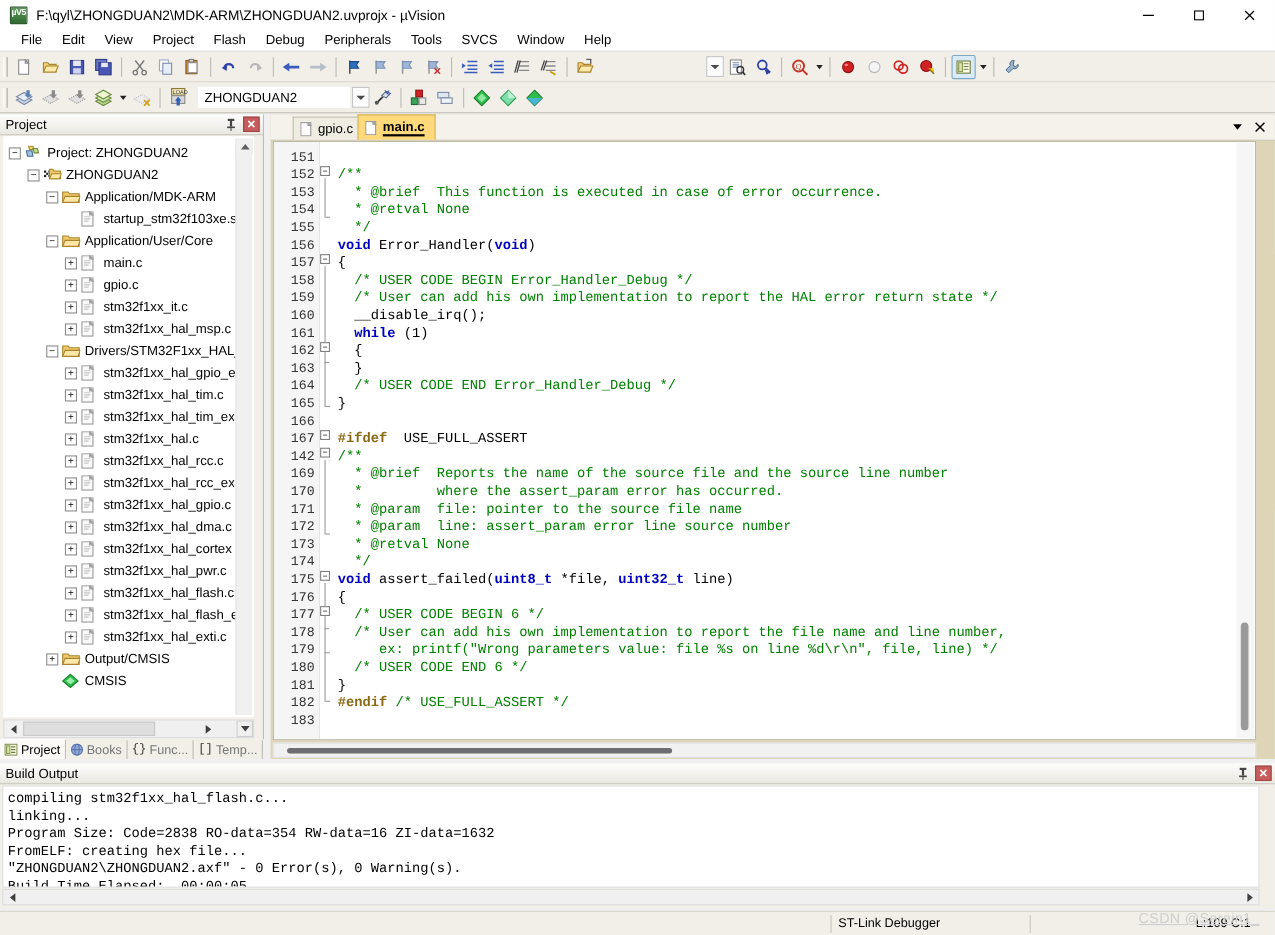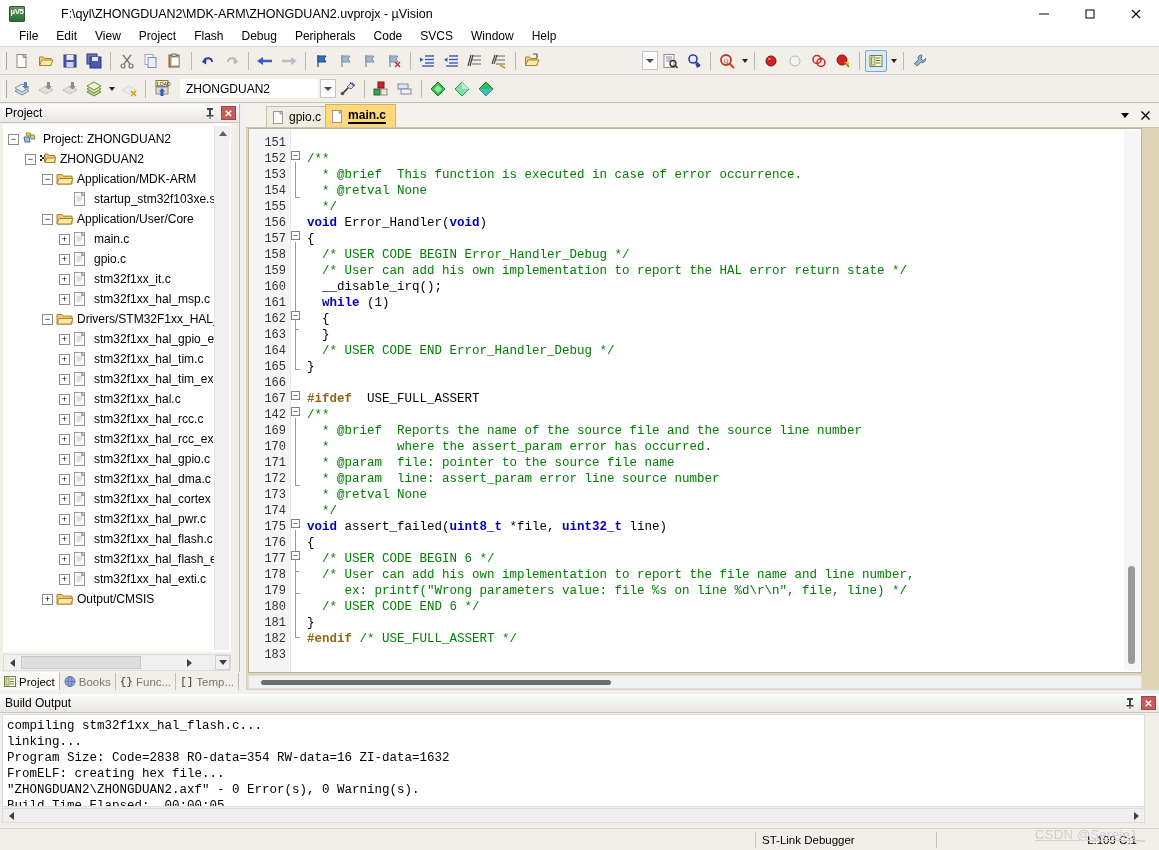--- a/index.html
+++ b/index.html
@@ -21,21 +21,21 @@
     border-bottom:1px solid #ffffff;
   }
   .title-icon {
     width:16px; height:16px; margin-left:9px; margin-right:8px;
     background:linear-gradient(#5f9a5f,#2f6b2f);
     border:1px solid #2d5a2d; border-radius:1px;
     color:#fff; font-size:8px; line-height:7px; font-weight:bold;
     text-align:center; padding-top:1px; letter-spacing:-0.5px;
     font-family:"Liberation Sans", sans-serif;
   }
-  .title-text { font-size:12.5px; color:#000; white-space:nowrap;margin-left:28px; }
+  .title-text { font-size:12.5px; color:#000; white-space:nowrap; }
   .win-btns { margin-left:auto; display:flex; height:28px; }
   .win-btn {
     width:46px; height:28px; display:flex; align-items:center; justify-content:center;
     font-size:12px; color:#000;
   }
 
   
   .menubar {
     position:absolute; left:0; top:28px; width:1159px; height:19px;
     background:#ffffff; display:flex; align-items:flex-start;
@@ -325,21 +325,21 @@
   </div>
 
   <div class="menubar">
     <div class="menu-item">File</div>
     <div class="menu-item">Edit</div>
     <div class="menu-item">View</div>
     <div class="menu-item">Project</div>
     <div class="menu-item">Flash</div>
     <div class="menu-item">Debug</div>
     <div class="menu-item">Peripherals</div>
-    <div class="menu-item">Code</div>
+    <div class="menu-item">Tools</div>
     <div class="menu-item">SVCS</div>
     <div class="menu-item">Window</div>
     <div class="menu-item">Help</div>
   </div>
 
   <div class="toolbar toolbar1">
     <div class="grip"></div>
 
     <div class="tb-btn">
       <svg width="16" height="16">
@@ -945,20 +945,28 @@
               </svg></span>
             <span class="tlabel">stm32f1xx_hal_exti.c</span>
           </div>
           <div class="tnode" style="padding-left: 38px;">
             <span class="tog">+</span>
             <span class="ico"><svg width="17" height="14">
                 <path d="M1 12V2.5h5l1.2 1.6H16V12z" fill="#f0c96a" stroke="#a9842c"></path>
                 <path d="M1 12l2.2-5.5H17L14.8 12z" fill="#ffe7a8" stroke="#a9842c"></path>
               </svg></span>
             <span class="tlabel">Output/CMSIS</span>
+          </div>
+          <div class="tnode" style="padding-left: 38px;">
+            <span class="tog-empty"></span>
+            <span class="ico"><svg width="16" height="14">
+                <polygon points="8,1 15,7 8,13 1,7" fill="#2fbf4a" stroke="#1a7d2e"></polygon>
+                <polygon points="8,4 12,7 8,10 4,7" fill="#9bf0ad"></polygon>
+              </svg></span>
+            <span class="tlabel">CMSIS</span>
           </div>
         </div>
       <div class="tree-vscroll">
         <div class="sb-arrow-up"></div>
       </div>
     </div>
 
     <div class="tree-hscroll">
       <div class="hs-left"></div>
       <div class="hs-thumb" style="width:120px"></div>

